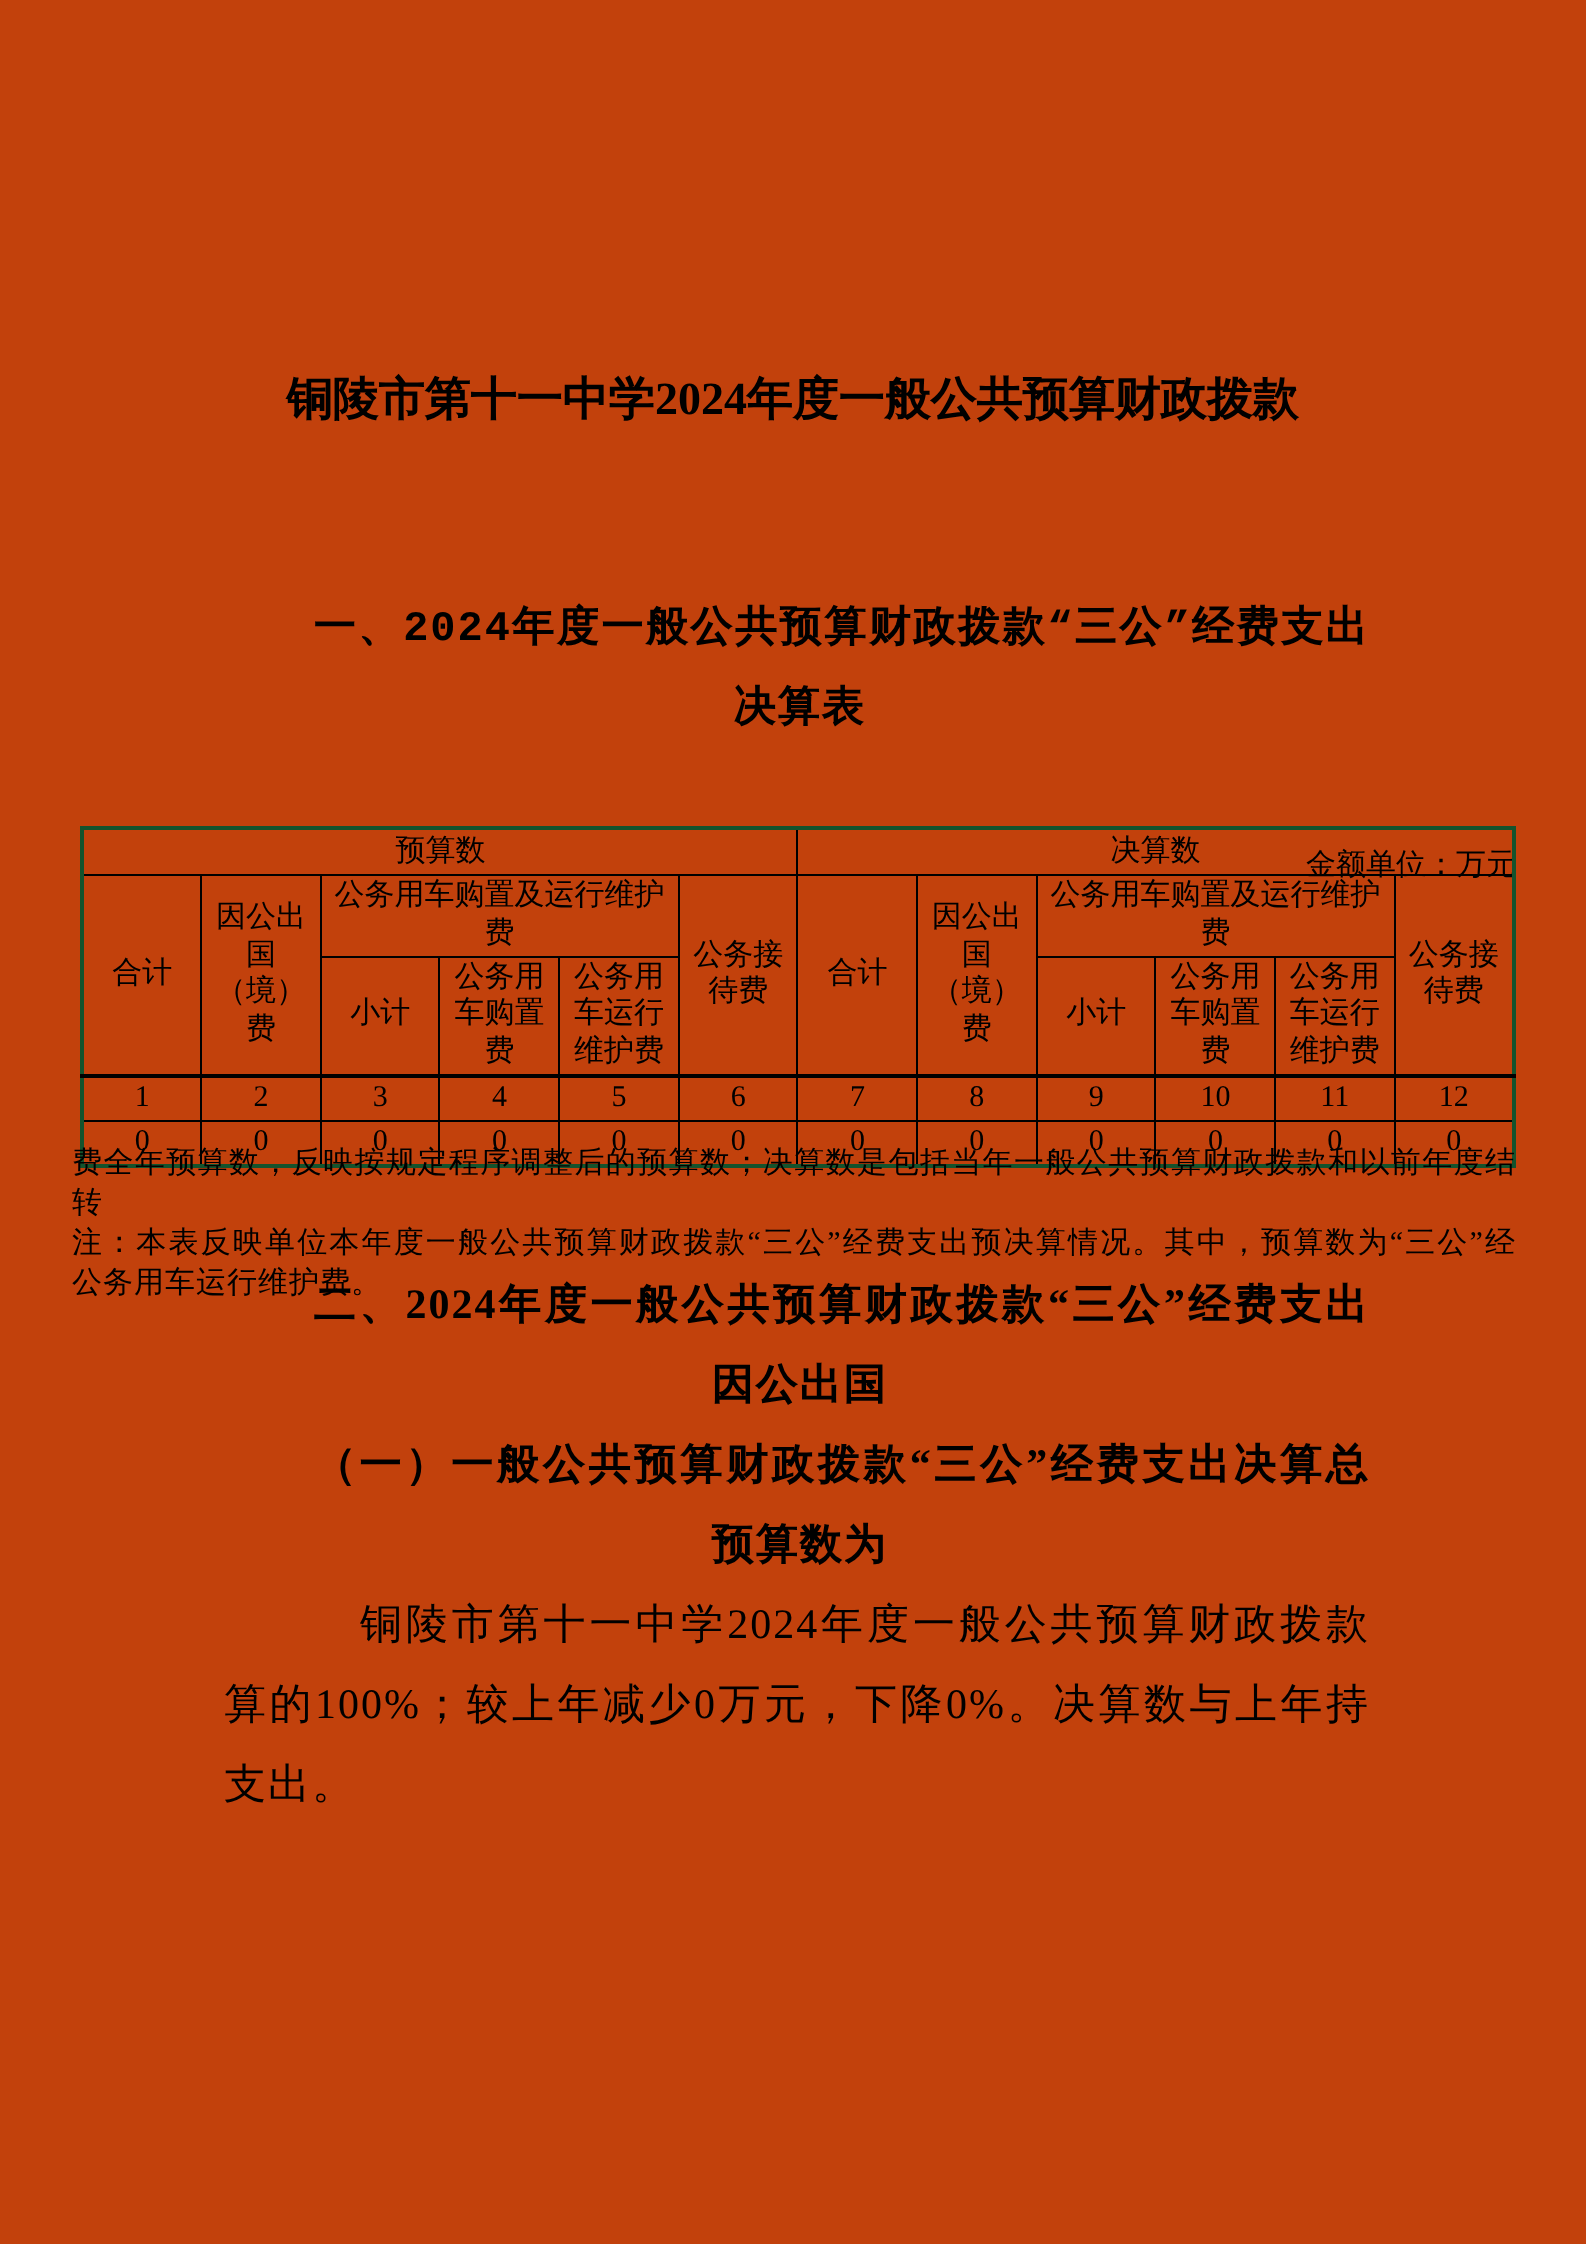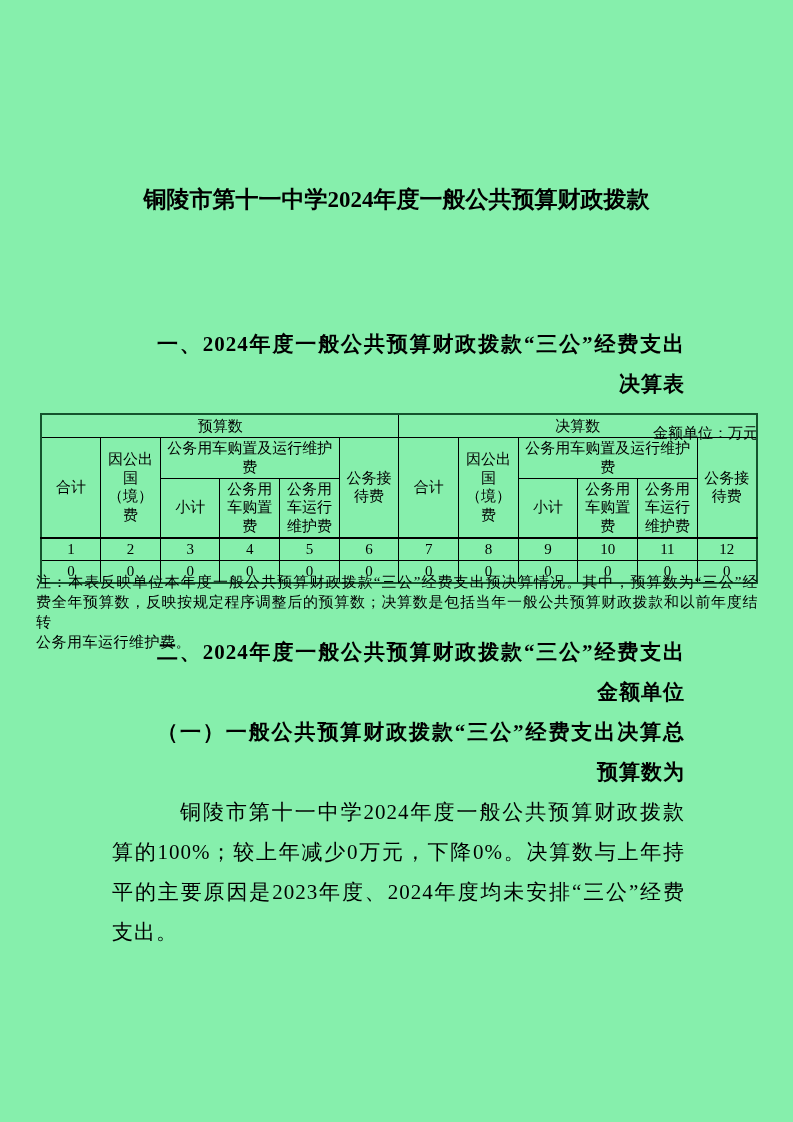--- a/index.html
+++ b/index.html
@@ -1,41 +1,41 @@
 <!DOCTYPE html>
 <html><head>
 <meta charset="utf-8">
 <style>
   html,body{margin:0;padding:0;background:#888;}
   .page{
     position:relative;
     width:793px;height:1122px;
     margin:0 auto;
-    background:#86efac;
+    background:#c2410c;
     color:#000;
     font-family:"Liberation Serif","DejaVu Serif",serif;
     overflow:hidden;
   }
   
   .doc-title{
     position:absolute;top:180px;left:0;width:793px;
     text-align:center;font-size:23px;font-weight:bold;line-height:40px;
   }
   
   .heading-block{
     position:absolute;left:115px;width:570px;
     font-size:21px;font-weight:bold;line-height:40px;
     letter-spacing:1px;
   }
   .heading-line-first{
     text-indent:42px;
     text-align:justify;text-align-last:justify;
   }
-  .heading-line-rest{text-align:right;}
-  .sec1{top:324px;}
+  .heading-line-rest{text-align:center;}
+  .sec1{top:296px;font-family:Liberation Mono, monospace;}
   .sec2{top:632px;}
   .subhead{top:712px;}
   
   .unit-label{
     position:absolute;top:392px;left:40px;width:718px;
     text-align:right;font-size:15px;line-height:18px;margin-top:32px;
   }
   
   .budget-table{
     position:absolute;top:413px;left:40px;width:718px;
@@ -149,35 +149,34 @@
       <td>0</td>
       <td>0</td>
       <td>0</td>
       <td>0</td>
       <td>0</td>
     </tr>
   </tbody>
     </table>
 
   <div class="note-block">
+    <div class="note-line-just">费全年预算数，反映按规定程序调整后的预算数；决算数是包括当年一般公共预算财政拨款和以前年度结转</div>
     <div class="note-line-just">注：本表反映单位本年度一般公共预算财政拨款“三公”经费支出预决算情况。其中，预算数为“三公”经</div>
-    <div class="note-line-just">费全年预算数，反映按规定程序调整后的预算数；决算数是包括当年一般公共预算财政拨款和以前年度结转</div>
     <div class="note-line-last">公务用车运行维护费。</div>
   </div>
 
   <div class="heading-block sec2">
     <div class="heading-line-first">二、2024年度一般公共预算财政拨款“三公”经费支出</div>
-    <div class="heading-line-rest">金额单位</div>
+    <div class="heading-line-rest">因公出国</div>
   </div>
 
   <div class="heading-block subhead">
     <div class="heading-line-first">（一）一般公共预算财政拨款“三公”经费支出决算总</div>
     <div class="heading-line-rest">预算数为</div>
   </div>
 
   <div class="para-block">
     <div class="para-line para-line-first">铜陵市第十一中学2024年度一般公共预算财政拨款</div>
     <div class="para-line">算的100%；较上年减少0万元，下降0%。决算数与上年持</div>
-    <div class="para-line">平的主要原因是2023年度、2024年度均未安排“三公”经费</div>
     <div class="para-line-last">支出。</div>
   </div>
 
 </div>
 
 </body></html>

